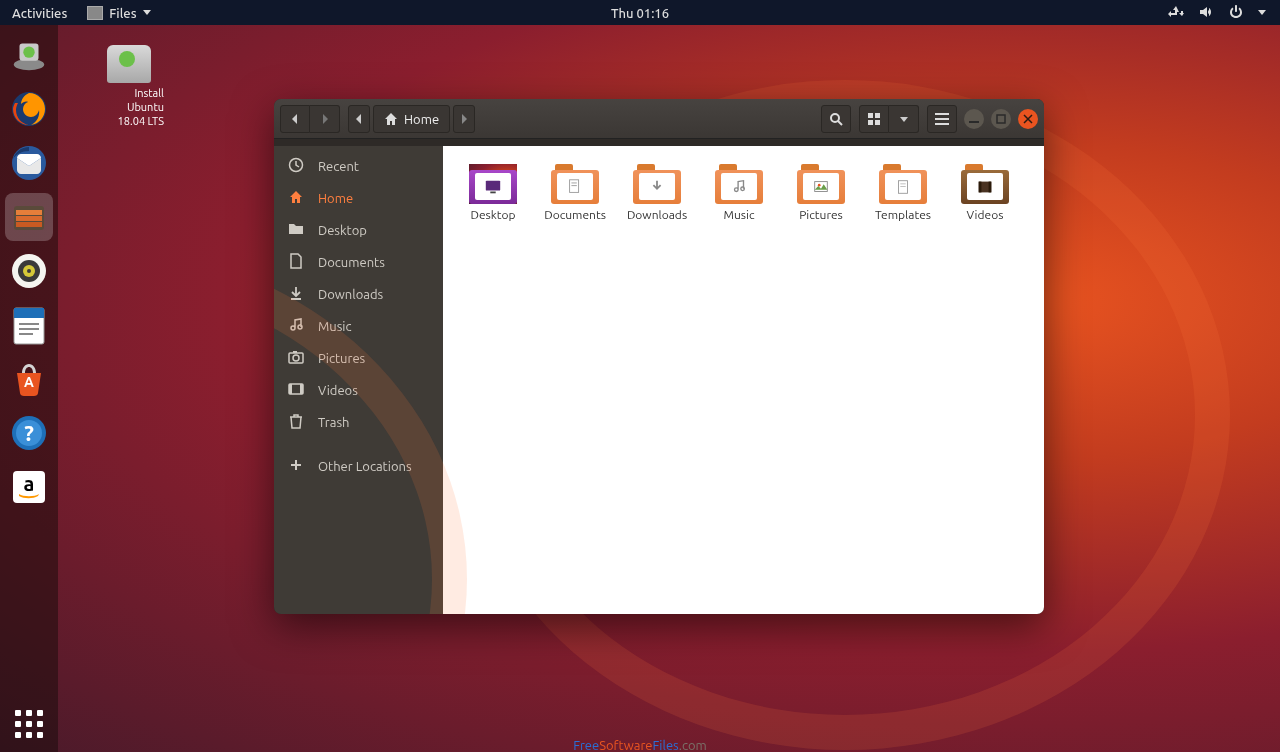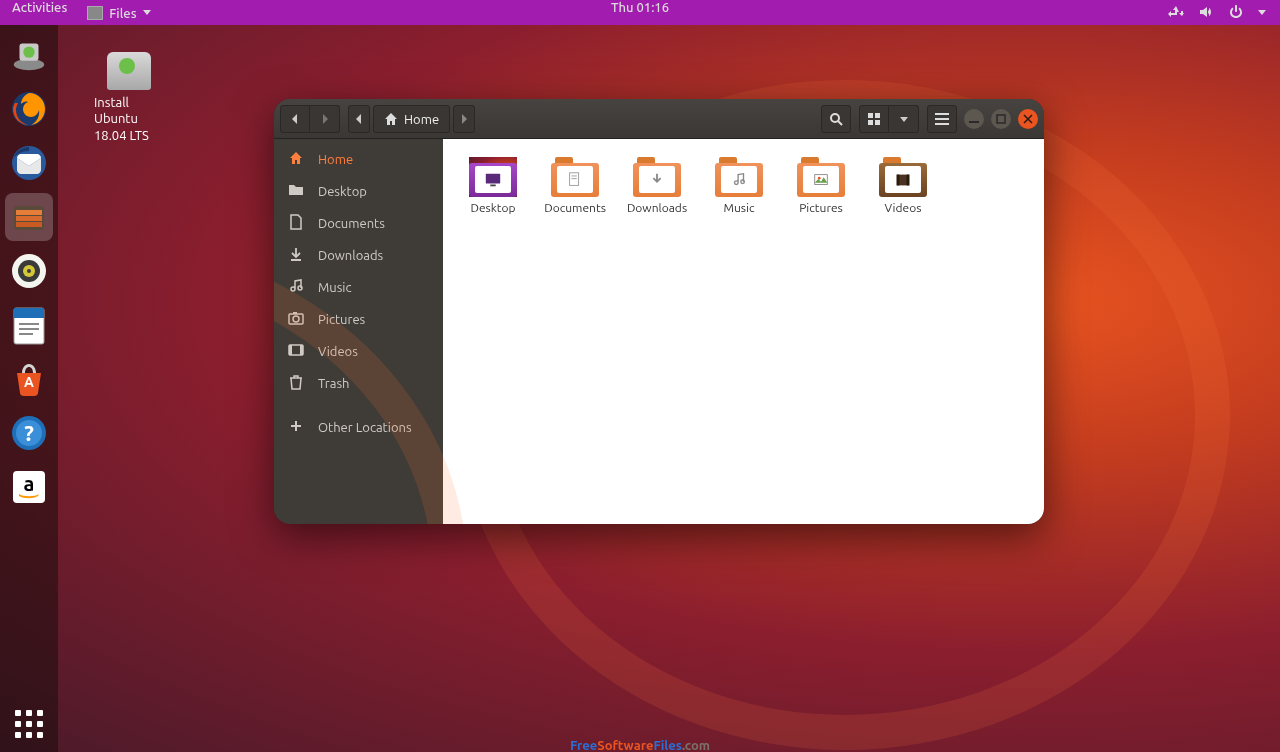--- a/index.html
+++ b/index.html
@@ -11,21 +11,21 @@
   background: radial-gradient(ellipse at 80% 40%, #e95420 0%, #c33c1f 25%, #8b1e2e 55%, #4a1a2a 100%);
 }
 .desktop::after {
   content:""; position:absolute; right:50px; top:80px; width:700px; height:600px;
   border-radius:50%; border:35px solid rgba(255,120,60,0.15);
 }
 
 
 .top-panel {
   position:absolute; top:0; left:0; right:0; height:25px;
-  background:#a21caf; color:#ddd; display:flex; 
+  background:#0f172a; color:#ddd; display:flex; align-items:center;
   font-size:13px; font-weight:500; z-index:100;
 }
 .top-panel .activities { padding:0 12px; cursor:pointer; }
 .top-panel .menu-app { display:flex; align-items:center; gap:6px; padding:0 8px; cursor:pointer; }
 .top-panel .menu-app .fic { width:16px; height:14px; background:#888; display:inline-block; border:1px solid #aaa; }
 .top-panel .center { position:absolute; left:50%; transform:translateX(-50%); }
 .top-panel .right { margin-left:auto; display:flex; gap:14px; padding-right:14px; align-items:center; }
 .top-panel svg { fill:#ddd; }
 .tri-down { width:0;height:0;border-left:4px solid transparent;border-right:4px solid transparent;border-top:5px solid #ddd; display:inline-block; }
 
@@ -34,29 +34,29 @@
   position:absolute; left:0; top:25px; bottom:0; width:58px;
   background:rgba(30,12,12,0.55); display:flex; flex-direction:column;
   align-items:center; padding-top:6px; gap:6px; z-index:50;
 }
 .dock .app { width:48px; height:48px; border-radius:8px; display:flex; align-items:center; justify-content:center; cursor:pointer; }
 .dock .app.active { background:rgba(255,255,255,0.22); }
 .dock .apps-grid { margin-top:auto; margin-bottom:14px; display:grid; grid-template-columns:repeat(3,6px); grid-template-rows:repeat(3,6px); gap:5px; cursor:pointer; }
 .dock .apps-grid span { width:6px; height:6px; background:#fff; border-radius:1px; }
 
 
-.desktop-icon { position:absolute; left:94px; top:52px; width:70px; text-align:left; color:#fff; font-size:13px; line-height:1.25; cursor:pointer; }
+.desktop-icon { position:absolute; left:94px; top:45px; width:70px; text-align:right; color:#fff; font-size:11px; line-height:1.25; cursor:pointer; }
 .desktop-icon .ico { width:44px; height:38px; margin:0 auto 4px; background:linear-gradient(#d9d9d9,#a8a8a8); border-radius:6px 6px 3px 3px; position:relative; }
 .desktop-icon .ico::after{content:"";position:absolute;top:6px;left:12px;width:16px;height:16px;border-radius:50%;background:#6cc04a;}
 
 
 .files-window {
-  position:absolute; left:274px; top:99px; width:770px; height:425px;
-  background:#2e2a27; border-radius:16px; box-shadow:0 12px 40px rgba(0,0,0,0.55);
-  display:flex; flex-direction:column; overflow:hidden; z-index:60;
+  position:absolute; left:274px; top:99px; width:770px; height:515px;
+  background:#2e2a27; border-radius:7px; box-shadow:0 12px 40px rgba(0,0,0,0.55);
+  display:flex; flex-direction:column; overflow:hidden; z-index:60;gap:7px;
 }
 .fw-header {
   height:40px; background:linear-gradient(#474340,#3b3734);
   display:flex; align-items:center; padding:0 6px; gap:4px;
   border-bottom:1px solid #222;
 }
 .hbtn { min-width:30px; height:28px; background:#3a3633; border:1px solid #2a2724; border-radius:3px;
   display:flex; align-items:center; justify-content:center; cursor:pointer; color:#ddd; }
 .hbtn-group { display:flex; }
 .hbtn-group .hbtn:first-child{border-radius:3px 0 0 3px;}
@@ -80,21 +80,21 @@
 .folder { width:80px; text-align:center; font-size:12px; color:#333; cursor:pointer; padding:4px 0; }
 .folder .ficon { width:48px; height:40px; margin:0 auto 4px; position:relative; }
 .ficon .tab { position:absolute; top:0; left:4px; width:18px; height:8px; background:#d97a2e; border-radius:2px 2px 0 0; }
 .ficon .body { position:absolute; top:6px; left:0; right:0; bottom:0; background:linear-gradient(#f0925a,#e67e3a); border-radius:3px; }
 .ficon .inner { position:absolute; inset:9px 6px 4px 6px; background:#fff; border-radius:2px; display:flex; align-items:center; justify-content:center; }
 .ficon .inner svg { width:18px; height:18px; fill:#888; }
 .ficon.desktop .body{background:linear-gradient(#a847c9,#7b2a98);}
 .ficon.videos .body{background:linear-gradient(#9a6b3a,#6b4322);}
 .overlay-block{position:absolute;right:0;bottom:20px;width:215px;height:75px;background:#fff;}
 
-.watermark{position:absolute;left:50%;bottom:0;transform:translateX(-50%);font-size:13px;font-weight:bold;}
+.watermark{position:absolute;left:50%;bottom:0;transform:translateX(-50%);font-size:13px;}
 .watermark .a{color:#2a6fd6;} .watermark .b{color:#e95420;} .watermark .c{color:#2a6fd6;} .watermark .d{color:#7a7168;}
 </style>
 </head>
 <body>
 
 <div class="desktop"></div>
 
 <div class="top-panel">
   <div class="activities">Activities</div>
   <div class="menu-app">
@@ -279,20 +279,27 @@
       </div>
     <div class="win-ctrl close">
         <svg width="10" height="10" viewBox="0 0 10 10">
           <path d="M1 1l8 8M9 1l-8 8" stroke="#2a1a12" stroke-width="1.5"></path>
         </svg>
       </div>
   </div>
 
   <div class="fw-body">
     <div class="fw-sidebar" id="sidebar">
+        <div class="sb-item">
+          <span><svg viewBox="0 0 16 16">
+              <circle cx="8" cy="8" r="6.5" fill="none" stroke="currentColor" stroke-width="1.5"></circle>
+              <path d="M8 4v4l3 2" stroke="currentColor" stroke-width="1.5" fill="none"></path>
+            </svg></span>
+          <span>Recent</span>
+        </div>
         <div class="sb-item active">
           <span><svg viewBox="0 0 16 16">
               <path d="M8 2L2 8h2v6h3V10h2v4h3V8h2L8 2z"></path>
             </svg></span>
           <span>Home</span>
         </div>
         <div class="sb-item">
           <span><svg viewBox="0 0 16 16">
               <path d="M1 3h5l2 2h7v8H1V3z"></path>
             </svg></span>
@@ -406,20 +413,34 @@
                 <svg viewBox="0 0 20 20">
                   <rect x="3" y="4" width="14" height="11" fill="#fff" stroke="#888"></rect>
                   <circle cx="8" cy="8" r="1.5" fill="#e95420"></circle>
                   <path d="M3 13l4-4 3 3 3-5 4 6" fill="#6a9e4a"></path>
                 </svg>
               </div>
             </div>
             <div>Pictures</div>
           </div>
           <div class="folder">
+            <div class="ficon ">
+              <div class="tab"></div>
+              <div class="body"></div>
+              <div class="inner">
+                <svg viewBox="0 0 20 20">
+                  <rect x="5" y="3" width="10" height="14" fill="#fff" stroke="#999"></rect>
+                  <rect x="7" y="6" width="6" height="1" fill="#bbb"></rect>
+                  <rect x="7" y="9" width="6" height="1" fill="#bbb"></rect>
+                </svg>
+              </div>
+            </div>
+            <div>Templates</div>
+          </div>
+          <div class="folder">
             <div class="ficon videos">
               <div class="tab"></div>
               <div class="body"></div>
               <div class="inner">
                 <svg viewBox="0 0 20 20">
                   <rect x="3" y="4" width="14" height="12" fill="#4a3322"></rect>
                   <rect x="3" y="4" width="3" height="12" fill="#2a1a0a"></rect>
                   <rect x="14" y="4" width="3" height="12" fill="#2a1a0a"></rect>
                 </svg>
               </div>

